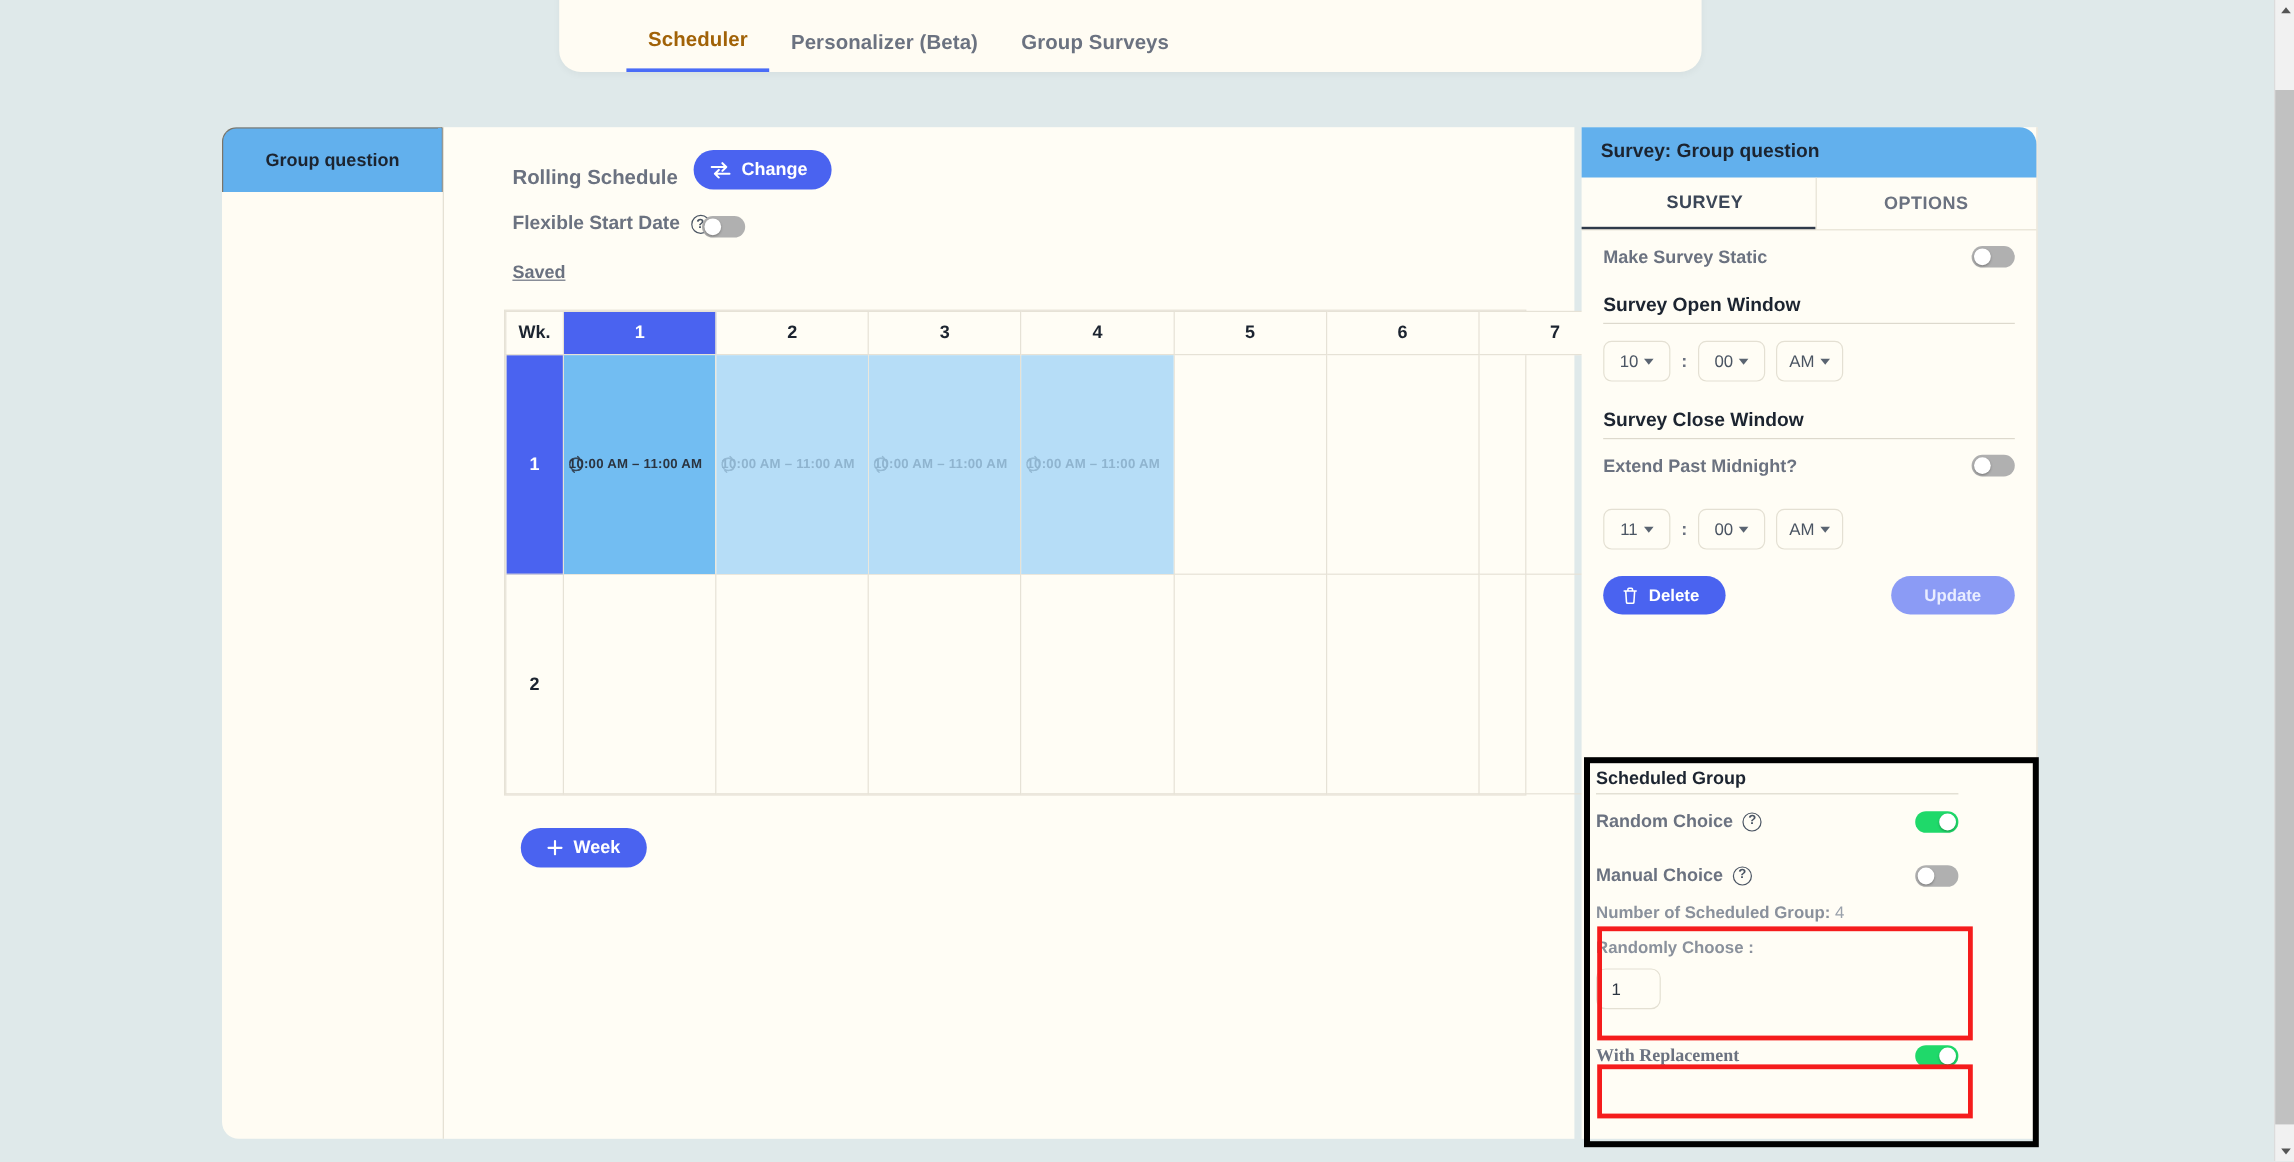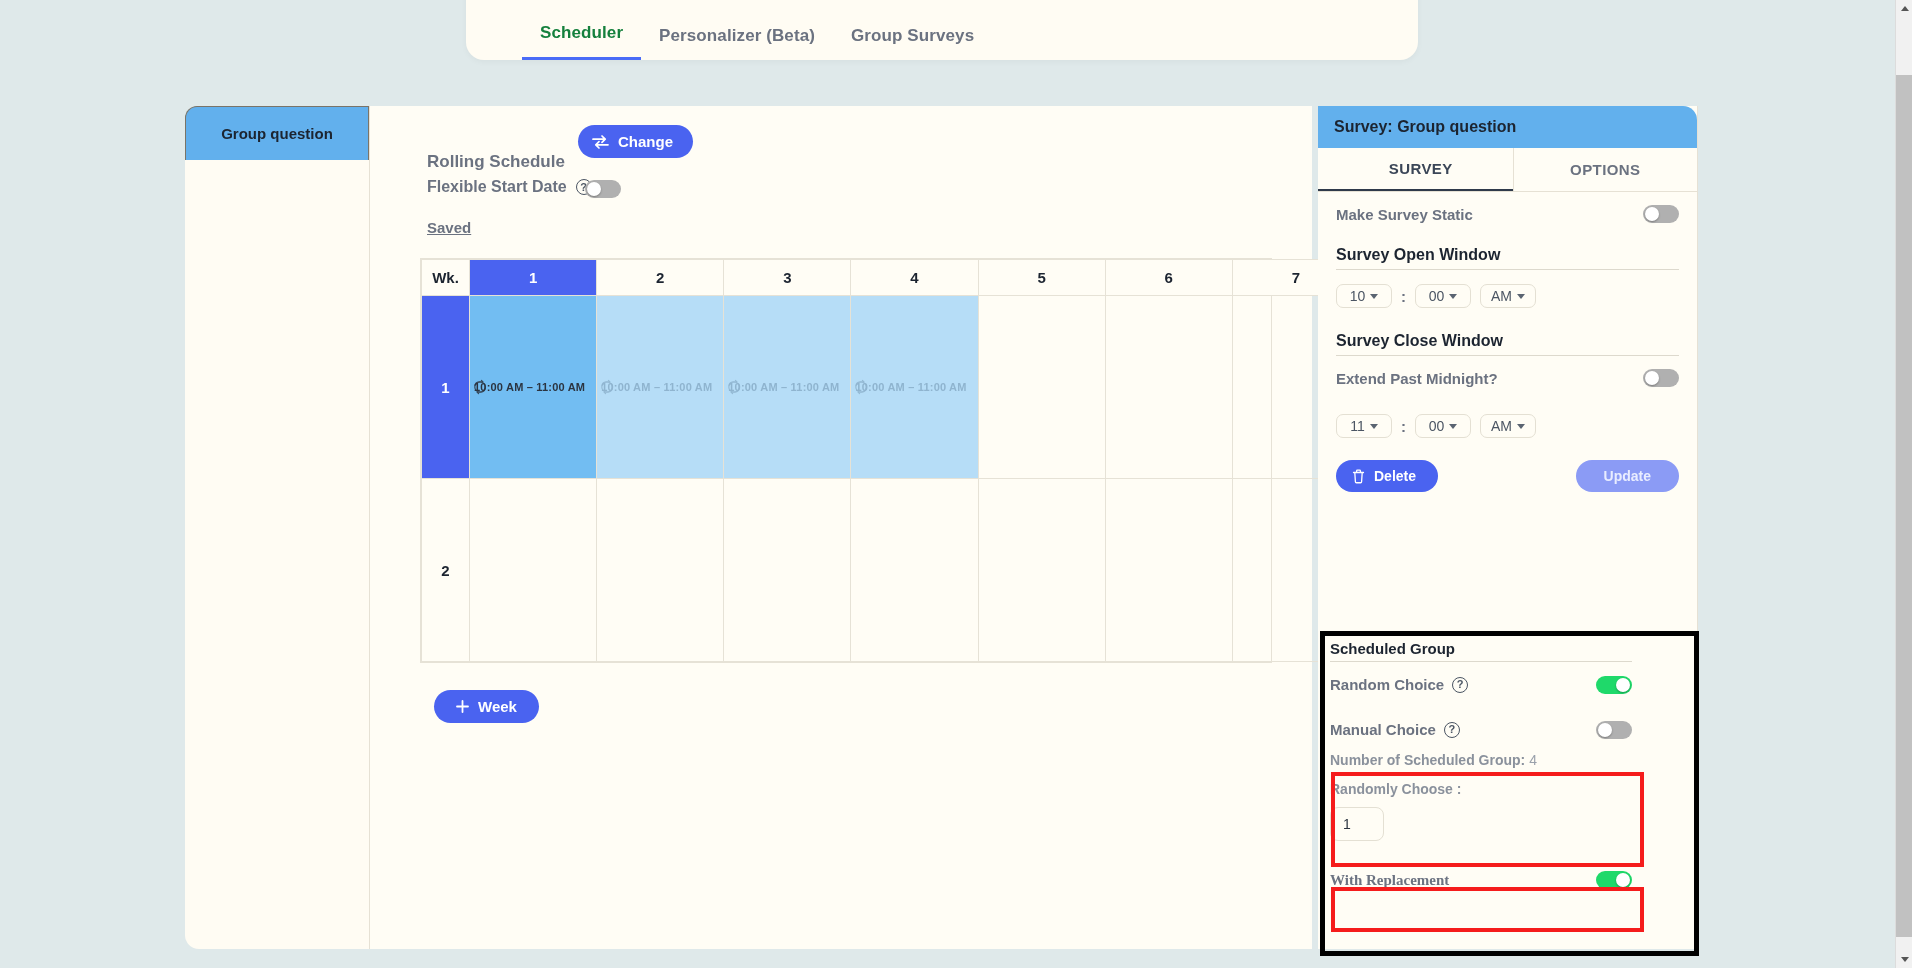--- a/index.html
+++ b/index.html
@@ -21,21 +21,21 @@
   }
   .toptabs {
     position: absolute; left: 56px; bottom: 0; height: 60px;
     display: flex; align-items: flex-end; gap: 0;
   }
   .toptab {
     font-size: 17px; font-weight: 600; color: #6b7280;
     padding: 0 18px 14px 18px; cursor: pointer; white-space: nowrap;
     letter-spacing: .1px;
   }
-  .toptab.active { color: #15803d; border-bottom: 3px solid #4a6cf7; }
+  .toptab.active { color: #a16207; border-bottom: 3px solid #4a6cf7; }
 
   
   .qtab {
     position: absolute; left: 185px; top: 106px;
     width: 184px; height: 54px;
     background: #62b0ed;
     border: 1px solid #7a7468;
     border-bottom: none;
     border-radius: 12px 0 0 0;
     display: flex; align-items: center; justify-content: center;
@@ -53,21 +53,21 @@
 
   
   .maincard {
     position: absolute; left: 369px; top: 106px;
     width: 943px; height: 843px;
     background: #fffdf5;
     border-left: 1px solid #e6e1d4;
   }
   .lbl-rolling {
     position: absolute; left: 57px; top: 32px;
-    font-size: 17px; font-weight: 600; color: #6b7280; margin-top: 14px;
+    font-size: 17px; font-weight: 600; color: #6b7280;
   }
   .btn-change {
     position: absolute; left: 208px; top: 19px;
     height: 33px; padding: 0 20px 0 14px;
     background: #4a63f0; color: #fff; border: none; border-radius: 17px;
     font-size: 15px; font-weight: 700; cursor: pointer;
     display: flex; align-items: center; gap: 9px;
     font-family: "Liberation Sans", sans-serif;
   }
   .lbl-flex {
@@ -179,21 +179,21 @@
   }
   .rp-label { font-size: 15px; font-weight: 600; color: #6b7280;
               display: flex; align-items: center; gap: 8px; }
   .rp-sect {
     font-size: 16px; font-weight: 700; color: #1c2430;
     padding-bottom: 5px; border-bottom: 1px solid #ddd9cd;
     margin-top: 10px;
   }
   .time-row { display: flex; align-items: center; gap: 9px; margin-top: 14px; }
   .time-sel {
-    min-width: 56px; height: 24px; border: 1px solid #e4e0d3; border-radius: 7px;
+    min-width: 56px; height: 34px; border: 1px solid #e4e0d3; border-radius: 7px;
     background: #fffdf5; display: flex; align-items: center; justify-content: center;
     gap: 5px; font-size: 14px; color: #4b5563; cursor: pointer; padding: 0 10px;
     font-weight: 500;
   }
   .caret { width: 0; height: 0; border-left: 4px solid transparent;
            border-right: 4px solid transparent; border-top: 5px solid #5a6471; }
   .colon { font-size: 15px; color: #6b7280; font-weight: 600; }
 
   .btn-row { display: flex; justify-content: space-between; margin-top: 22px; }
   .btn-del {

